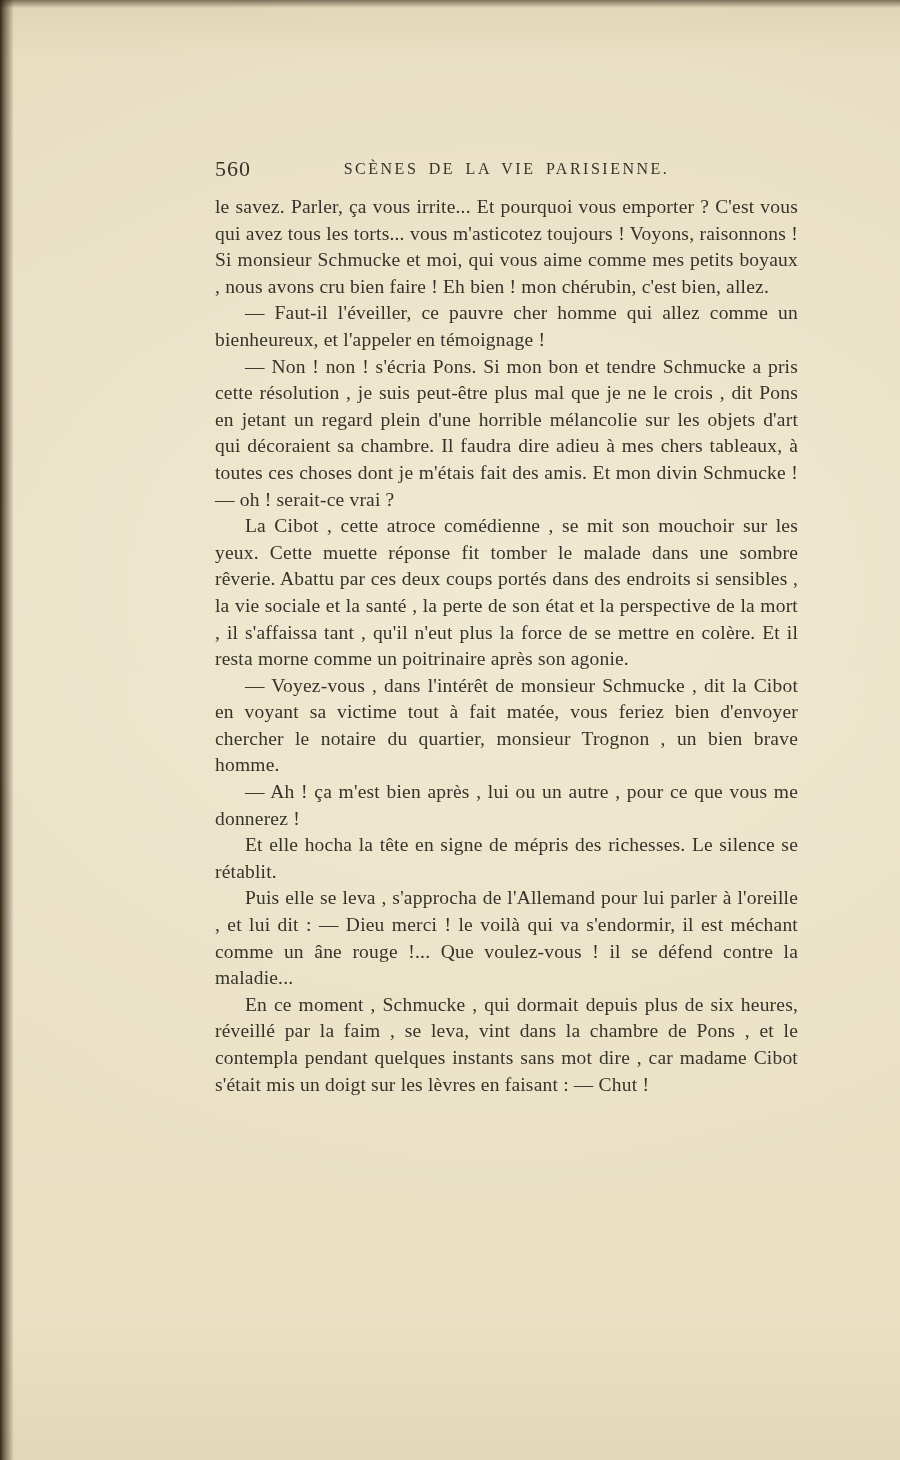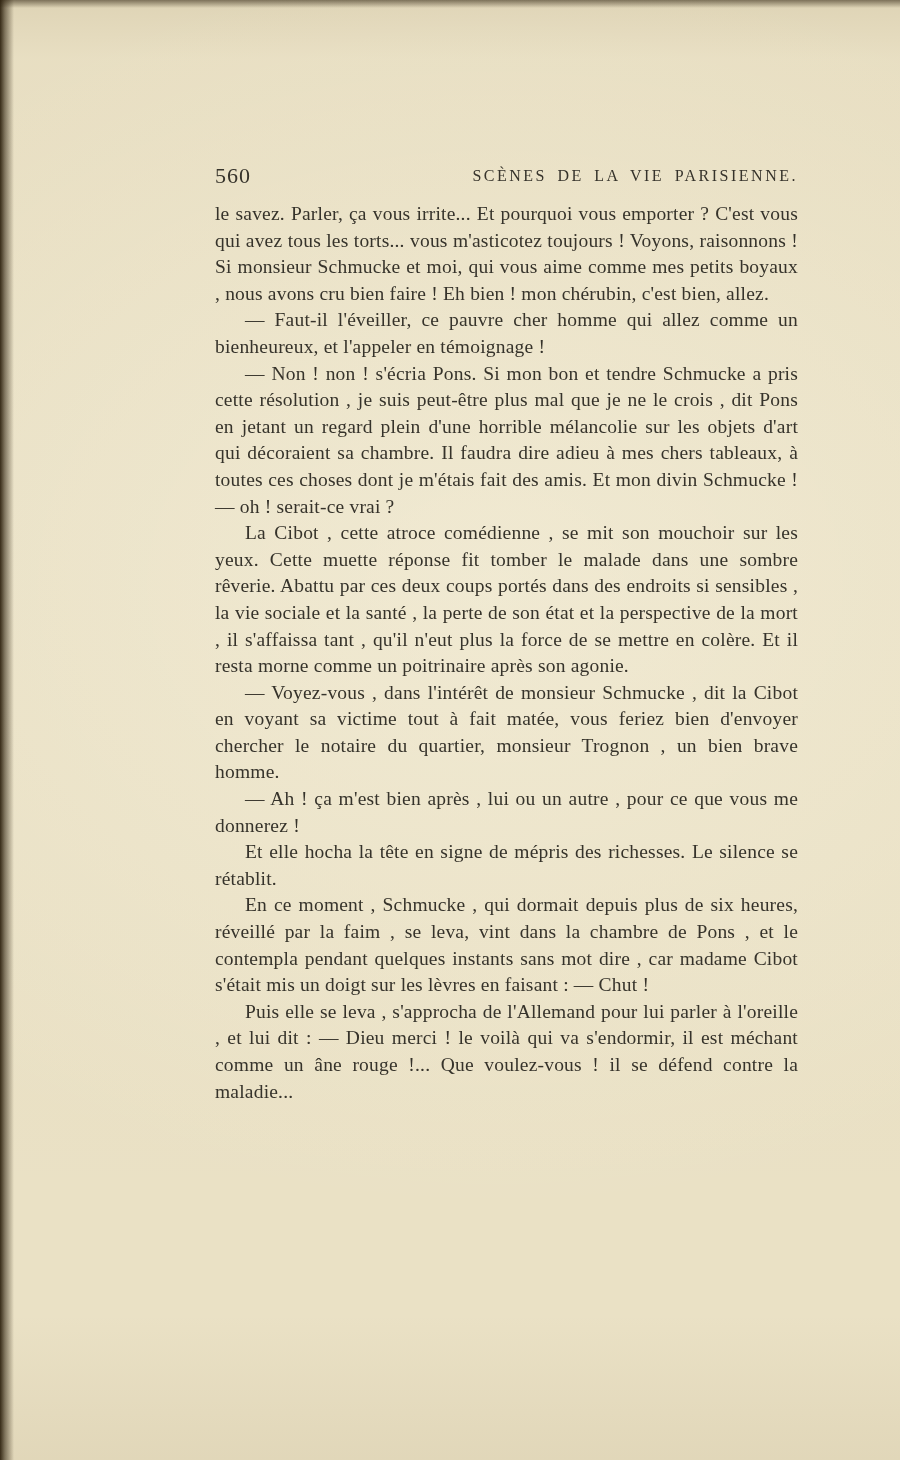--- a/index.html
+++ b/index.html
@@ -40,39 +40,39 @@
     content:"";
     position:absolute;
     left:0; top:0; right:0;
     height:8px;
     background:linear-gradient(180deg, rgba(45,33,14,0.55) 0%, rgba(45,33,14,0) 100%);
     pointer-events:none;
   }
   .page-inner{
     position:absolute;
     left:215px;
-    top:163px;
+    top:156px;
     width:583px;
   }
   .page-header{
     position:relative;
     height:28px;
     margin-bottom:10px;
     color:var(--ink);
   }
   .page-number{
     position:absolute;
     left:0;
     top:0;
     font-size:22px;
     letter-spacing:1px;
   }
   .running-title{
     display:block;
-    text-align:right;
+    text-align:center;
     font-size:16px;
     letter-spacing:2.5px;
     padding-top:4px;
     word-spacing:4px;
     font-family:Liberation Serif, serif;
   }
   .body-text{
     color:var(--ink);
     font-size:19.5px;
     line-height:26.6px;
@@ -99,18 +99,18 @@
     </div>
 
     <div class="body-text">
       <p class="no-indent">le savez. Parler, ça vous irrite... Et pourquoi vous emporter ? C'est vous qui avez tous les torts... vous m'asticotez toujours ! Voyons, raisonnons ! Si monsieur Schmucke et moi, qui vous aime comme mes petits boyaux , nous avons cru bien faire ! Eh bien ! mon chérubin, c'est bien, allez.</p>
       <p>— Faut-il l'éveiller, ce pauvre cher homme qui allez comme un bienheureux, et l'appeler en témoignage !</p>
       <p>— Non ! non ! s'écria Pons. Si mon bon et tendre Schmucke a pris cette résolution , je suis peut-être plus mal que je ne le crois , dit Pons en jetant un regard plein d'une horrible mélancolie sur les objets d'art qui décoraient sa chambre. Il faudra dire adieu à mes chers tableaux, à toutes ces choses dont je m'étais fait des amis. Et mon divin Schmucke ! — oh ! serait-ce vrai ?</p>
       <p>La Cibot , cette atroce comédienne , se mit son mouchoir sur les yeux. Cette muette réponse fit tomber le malade dans une sombre rêverie. Abattu par ces deux coups portés dans des endroits si sensibles , la vie sociale et la santé , la perte de son état et la perspective de la mort , il s'affaissa tant , qu'il n'eut plus la force de se mettre en colère. Et il resta morne comme un poitrinaire après son agonie.</p>
       <p>— Voyez-vous , dans l'intérêt de monsieur Schmucke , dit la Cibot en voyant sa victime tout à fait matée, vous feriez bien d'envoyer chercher le notaire du quartier, monsieur Trognon , un bien brave homme.</p>
       <p>— Ah ! ça m'est bien après , lui ou un autre , pour ce que vous me donnerez !</p>
       <p>Et elle hocha la tête en signe de mépris des richesses. Le silence se rétablit.</p>
+      <p>Puis elle se leva , s'approcha de l'Allemand pour lui parler à l'oreille , et lui dit : — Dieu merci ! le voilà qui va s'endormir, il est méchant comme un âne rouge !... Que voulez-vous ! il se défend contre la maladie...</p>
       <p>En ce moment , Schmucke , qui dormait depuis plus de six heures, réveillé par la faim , se leva, vint dans la chambre de Pons , et le contempla pendant quelques instants sans mot dire , car madame Cibot s'était mis un doigt sur les lèvres en faisant : — Chut !</p>
-      <p>Puis elle se leva , s'approcha de l'Allemand pour lui parler à l'oreille , et lui dit : — Dieu merci ! le voilà qui va s'endormir, il est méchant comme un âne rouge !... Que voulez-vous ! il se défend contre la maladie...</p>
     </div>
 
   </div>
 </div>
 
 </body></html>

